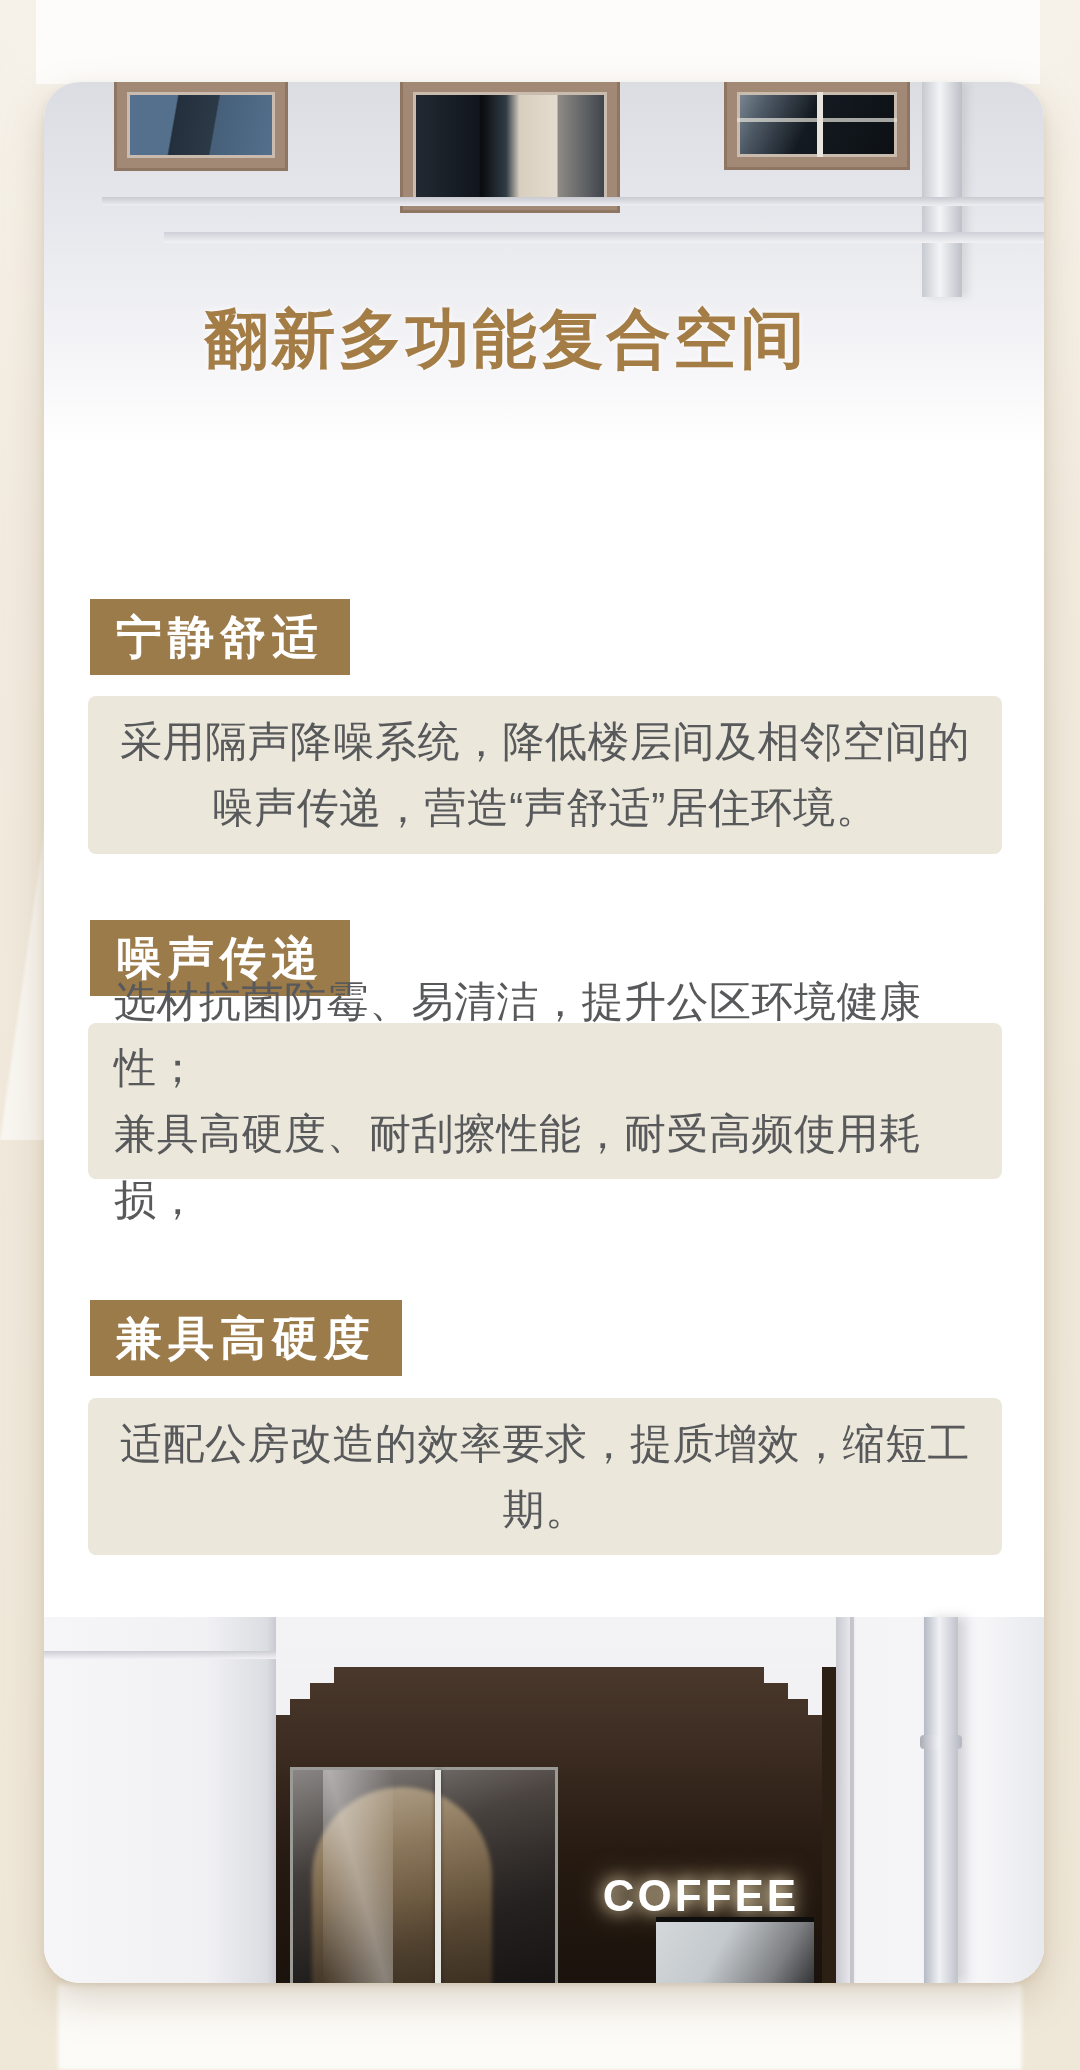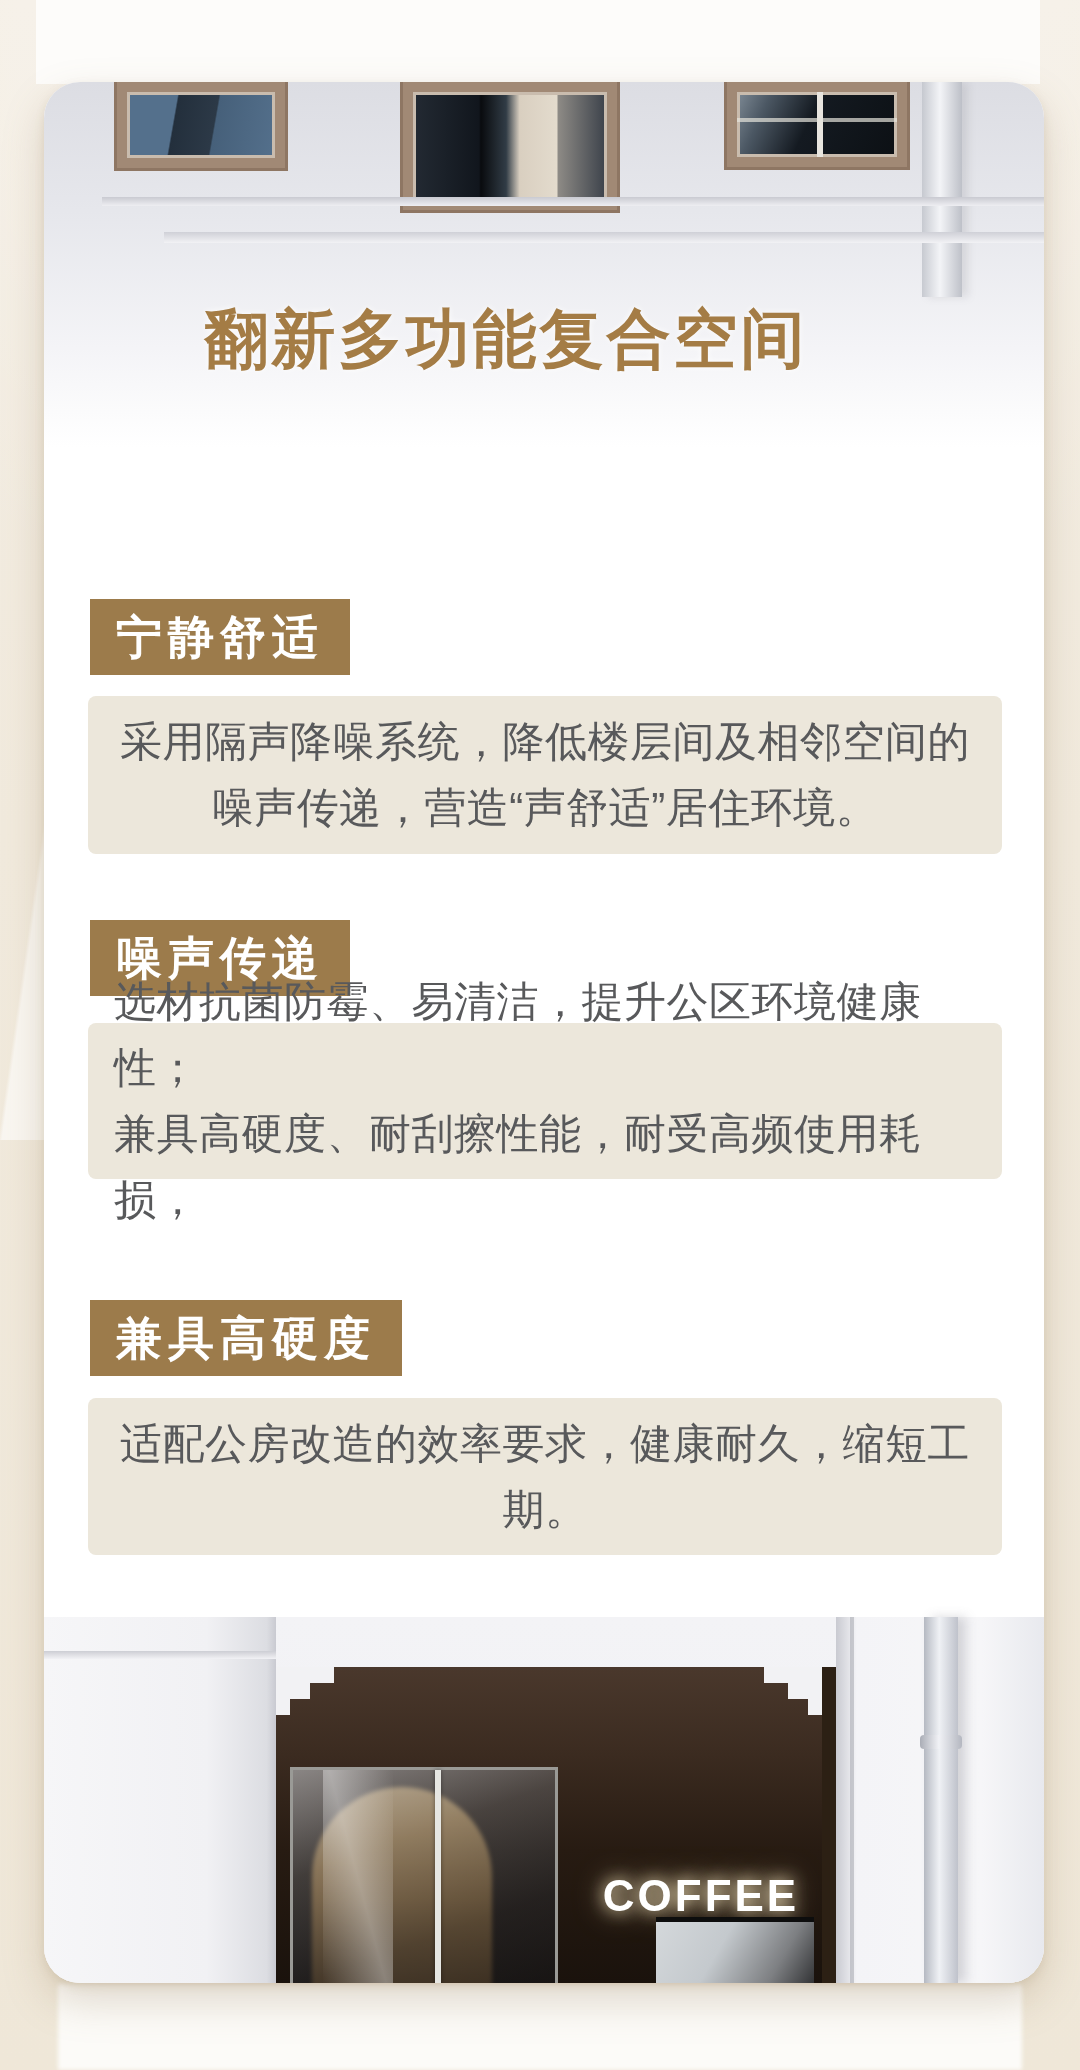--- a/index.html
+++ b/index.html
@@ -131,21 +131,21 @@
   </div>
 
   <div class="badge badge-2">噪声传递</div>
   <div class="panel panel-2">
     <div>选材抗菌防霉、易清洁，提升公区环境健康性；</div>
     <div>兼具高硬度、耐刮擦性能，耐受高频使用耗损，</div>
   </div>
 
   <div class="badge badge-3">兼具高硬度</div>
   <div class="panel panel-3">
-    <div>适配公房改造的效率要求，健康耐久，缩短工</div>
+    <div>适配公房改造的效率要求，提质增效，缩短工</div>
     <div>期。</div>
   </div>
 
   <div class="photo-bottom">
     <div class="pb-leftwall">
       <div class="ledge"></div>
     </div>
     <div class="pb-interior">
       <div class="step sl1"></div>
       <div class="step sl2"></div>

